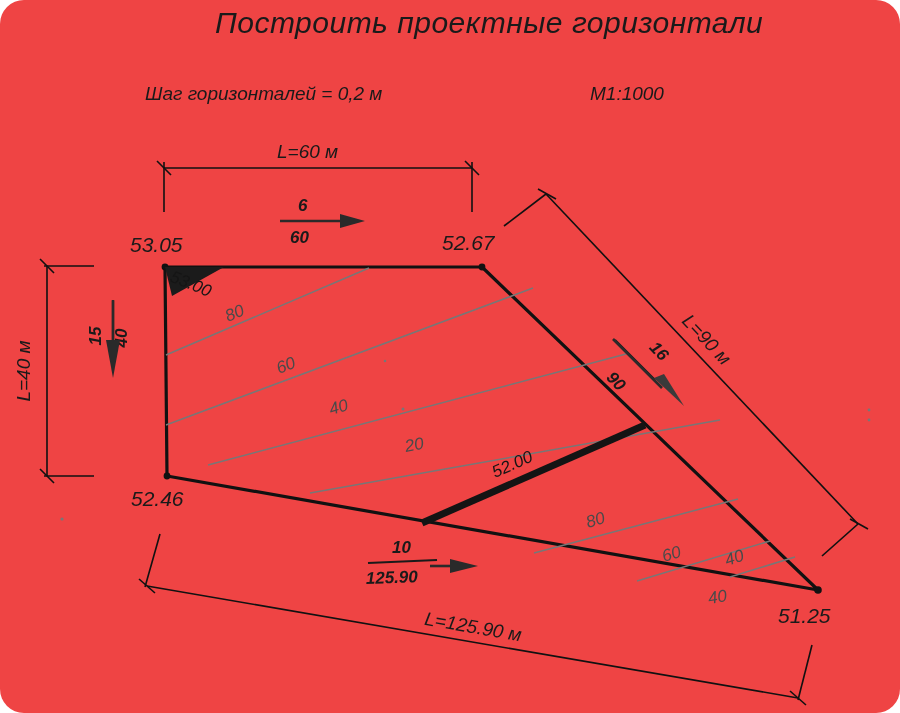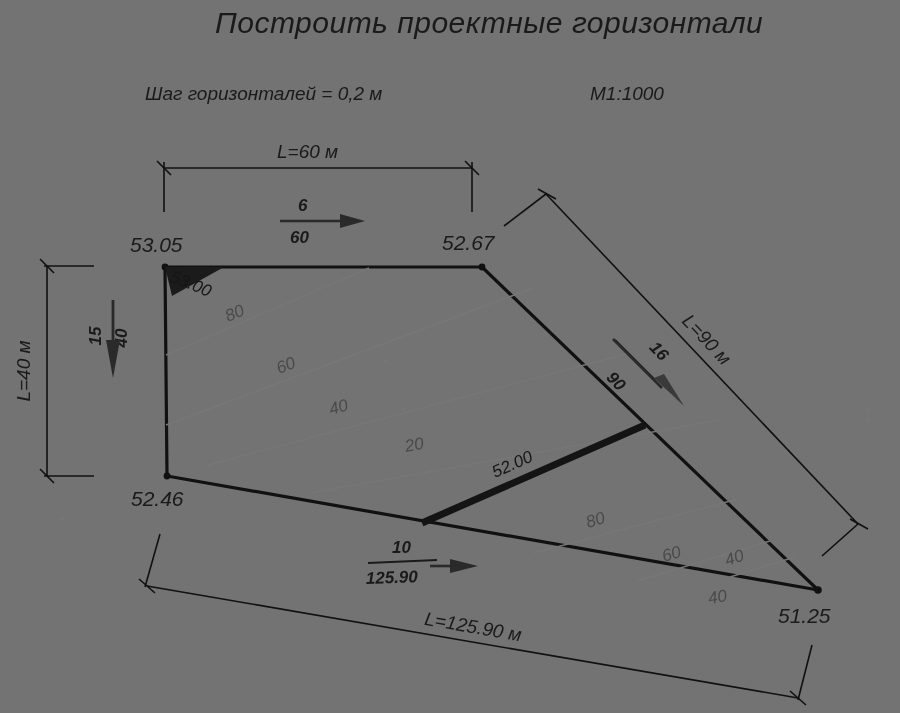--- a/index.html
+++ b/index.html
@@ -11,21 +11,22 @@
     width: 900px;
     height: 713px;
     font-family: "Liberation Sans", sans-serif;
     overflow: hidden;
     position: relative;
   }
   #sheet {
     position: relative;
     width: 900px;
     height: 713px;
-    background: #737373;
+    background: #ef4444;
+    border-radius: 24px;
   }
   svg#drawing {
     position: absolute;
     left: 0;
     top: 0;
     width: 900px;
     height: 713px;
   }
   text {
     font-family: "Liberation Sans", sans-serif;

